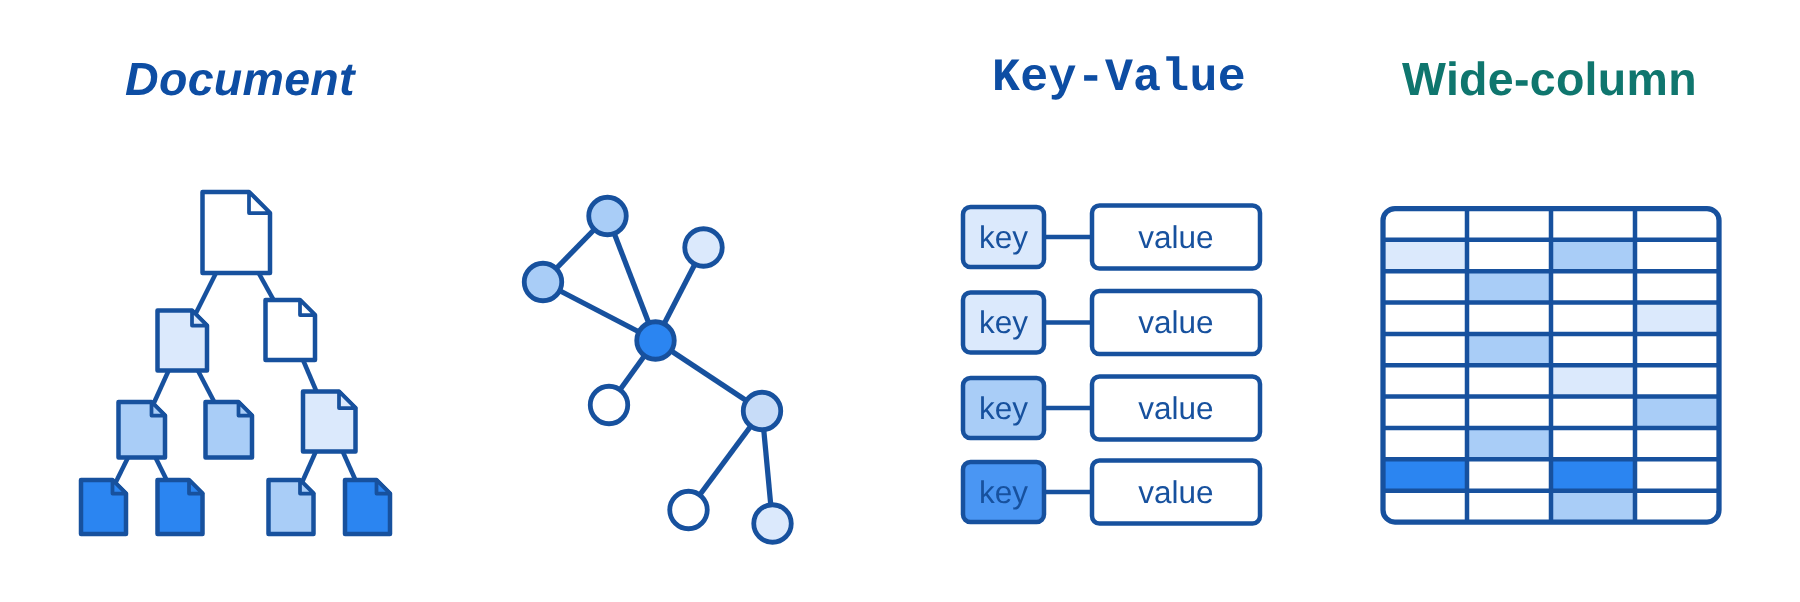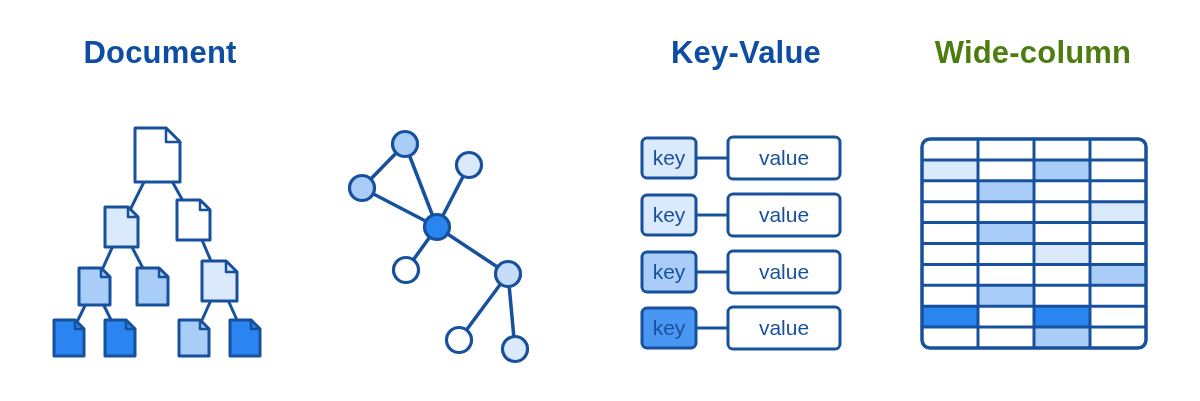--- a/index.html
+++ b/index.html
@@ -16,31 +16,31 @@
     top: 37px;
     text-align: center;
     font-weight: 700;
     font-size: 31px;
     line-height: 32px;
     letter-spacing: 0.2px;
     font-family: "Liberation Sans", sans-serif;
   }
   .title-document   { left: 40px;  width: 240px; }
   .title-graph      { left: 341px; width: 200px; }
-  .title-keyvalue   { left: 646px; width: 200px; }
+  .title-keyvalue   { left: 646px; width: 200px; font-family: Liberation Mono, monospace; }
   .title-widecolumn { left: 923px; width: 220px; }
   #diagram { position: absolute; left: 0; top: 0; }
 </style>
 </head>
 <body>
 
 <div class="canvas">
-  <div class="title title-document" style="color: rgb(13, 77, 163);">Document</div>
+  <div class="title title-document" style="color: rgb(13, 77, 163); font-style: italic;">Document</div>
   <div class="title title-keyvalue" style="color: rgb(13, 77, 163);">Key-Value</div>
-  <div class="title title-widecolumn" style="color: #4d7c0f;">Wide-column</div>
+  <div class="title title-widecolumn" style="color: #0f766e;">Wide-column</div>
   <svg id="diagram" width="1200" height="401" viewBox="0 0 1200 401">
       <g>
         <line x1="157.5" y1="155" x2="121.5" y2="227" stroke="#17519e" stroke-width="3"></line>
         <line x1="157.5" y1="155" x2="193.5" y2="220" stroke="#17519e" stroke-width="3"></line>
         <line x1="121.5" y1="227" x2="94.5" y2="286.5" stroke="#17519e" stroke-width="3"></line>
         <line x1="121.5" y1="227" x2="152.5" y2="286.5" stroke="#17519e" stroke-width="3"></line>
         <line x1="193.5" y1="220" x2="219.5" y2="281" stroke="#17519e" stroke-width="3"></line>
         <line x1="94.5" y1="286.5" x2="69" y2="338" stroke="#17519e" stroke-width="3"></line>
         <line x1="94.5" y1="286.5" x2="120" y2="338" stroke="#17519e" stroke-width="3"></line>
         <line x1="219.5" y1="281" x2="194" y2="338" stroke="#17519e" stroke-width="3"></line>

